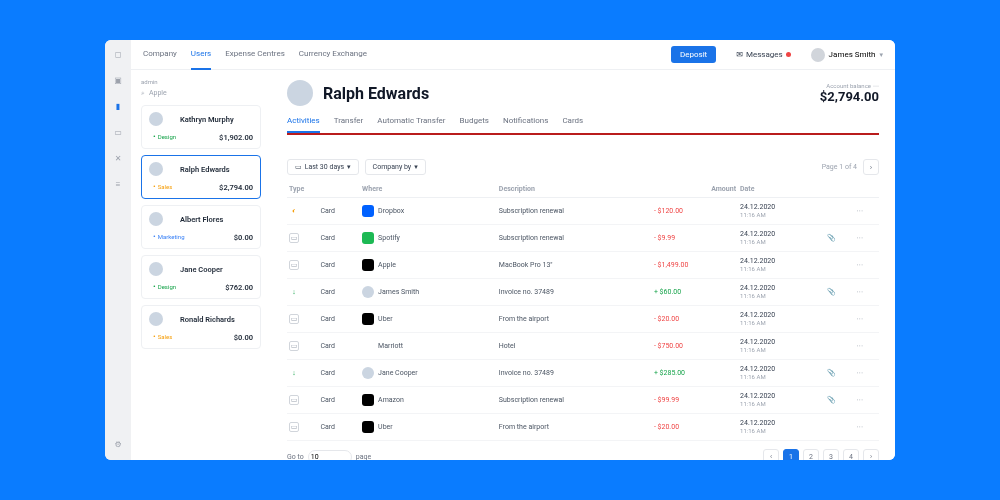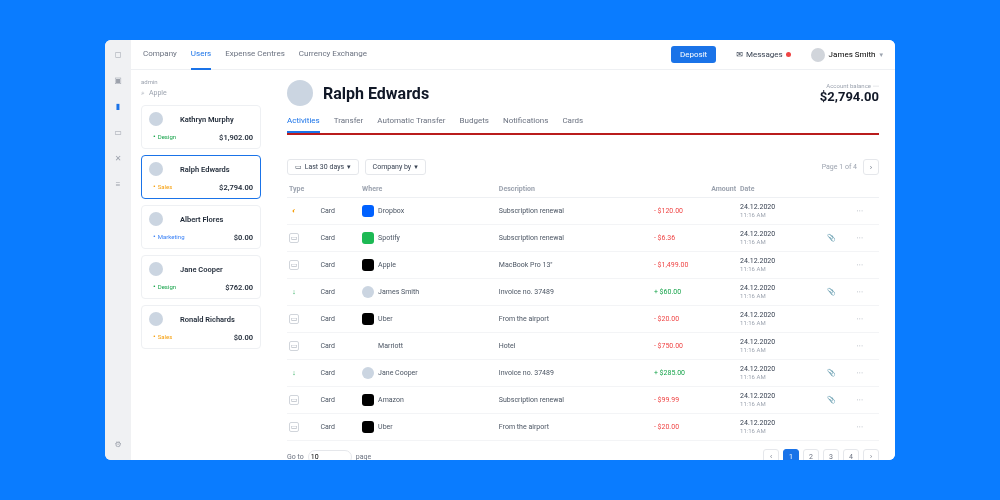--- a/index.html
+++ b/index.html
@@ -224,21 +224,21 @@
                 <td class="amt neg">- $120.00</td>
                 <td class="date">24.12.2020<br><span class="tm">11:16 AM</span></td>
                 <td class="clip"></td>
                 <td class="more">⋯</td>
               </tr>
               <tr>
                 <td><span class="tico card">▭</span></td>
                 <td>Card</td>
                 <td><span class="wico" style="background:#1db954"></span>Spotify</td>
                 <td>Subscription renewal</td>
-                <td class="amt neg">- $6.36</td>
+                <td class="amt neg">- $9.99</td>
                 <td class="date">24.12.2020<br><span class="tm">11:16 AM</span></td>
                 <td class="clip">📎</td>
                 <td class="more">⋯</td>
               </tr>
               <tr>
                 <td><span class="tico card">▭</span></td>
                 <td>Card</td>
                 <td><span class="wico" style="background:#000000"></span>Apple</td>
                 <td>MacBook Pro 13"</td>
                 <td class="amt neg">- $1,499.00</td>

